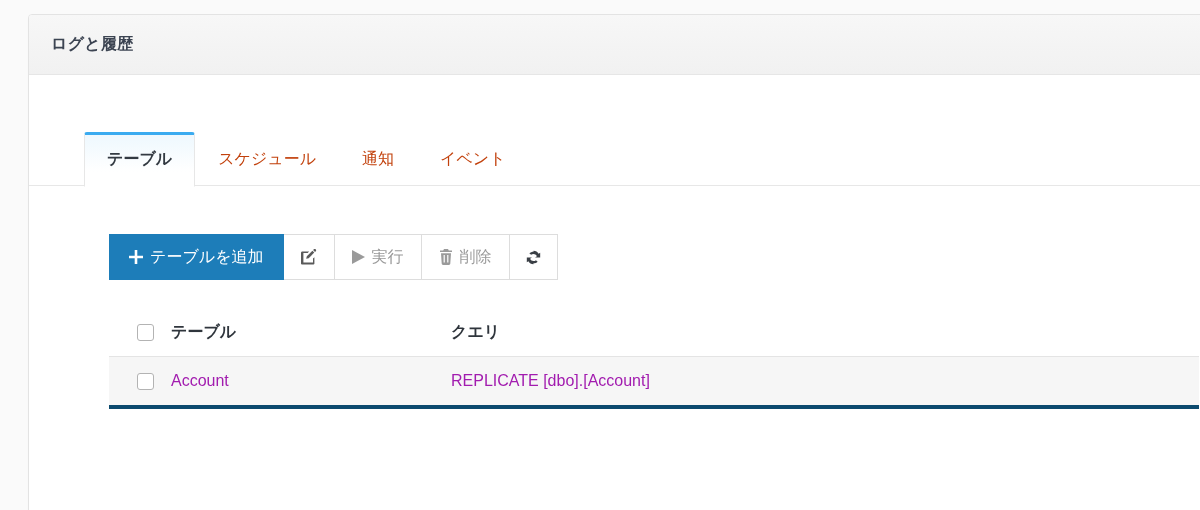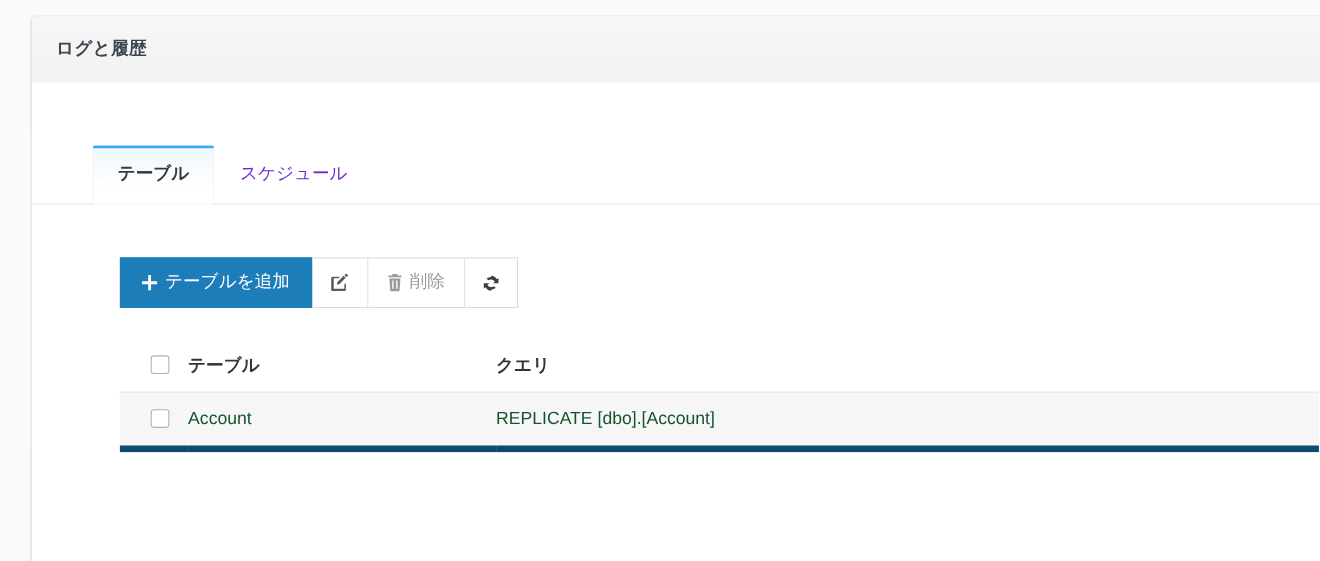--- a/index.html
+++ b/index.html
@@ -74,21 +74,21 @@
     height: 1px;
     background: #e7e7e7;
     z-index: 1;
   }
   .tab {
     position: relative;
     z-index: 2;
     display: block;
     padding: 14px 22px 15px 22px;
     font-size: 16px;
-    color: #6d28d9;
+    color: #c2410c;
     cursor: pointer;
     border: 1px solid transparent;
     border-bottom: none;
     background: transparent;
     line-height: 24px;
     white-space: nowrap;
   }
   .tab.active {
     color: #333a42;
     font-weight: bold;
@@ -154,22 +154,22 @@
   }
   table.grid th {
     font-weight: bold;
     color: #2f353c;
     height: 48px;
     border-bottom: 1px solid #e4e4e4;
   }
   table.grid tbody tr { background: #f6f6f6; }
   table.grid tbody td {
     height: 48px;
-    color: #14532d;
-    border-bottom: 6px solid #0c4a6e;
+    color: #a21caf;
+    border-bottom: 4px solid #0c4a6e;
   }
   .col-check { width: 62px; padding-left: 28px !important; box-sizing: border-box; }
   .col-name  { width: 280px; }
 
   .checkbox {
     display: inline-block;
     width: 17px;
     height: 17px;
     border: 1px solid #b3b3b3;
     border-radius: 3px;
@@ -190,20 +190,26 @@
 
   <div class="panel-body">
 
     <ul class="tabs">
       <li class="tab active">
         <span>テーブル</span>
       </li>
       <li class="tab">
         <span>スケジュール</span>
       </li>
+      <li class="tab">
+        <span>通知</span>
+      </li>
+      <li class="tab">
+        <span>イベント</span>
+      </li>
     </ul>
 
     <div class="toolbar">
 
       <button class="btn btn-primary">
         <span class="ico">
           <svg width="14" height="14" viewBox="0 0 14 14" aria-hidden="true">
             <path d="M5.7 0h2.6v5.7H14v2.6H8.3V14H5.7V8.3H0V5.7h5.7z" fill="#ffffff"></path>
           </svg>
         </span>
@@ -212,20 +218,28 @@
 
       <button class="btn">
         <span class="ico">
           <svg width="16" height="16" viewBox="0 0 16 16" aria-hidden="true">
             <path d="M1 2.6h7.1L6.7 4H2.4v9.6h9.6V9.6l1.4-1.4v6.2c0 .7-.6 1.2-1.3 1.2H1.3C.6 15.6 0 15.1 0 14.4V3.9c0-.7.6-1.3 1.3-1.3z" fill="#5a5a5a"></path>
             <path d="M14.8.5c.5.5.5 1.2 0 1.7l-.8.8-1.9-1.9.8-.8c.5-.5 1.2-.5 1.7 0zM11.4 1.7l1.9 1.9-5.6 5.6-2.5.6.6-2.5z" fill="#5a5a5a"></path>
           </svg>
         </span>
       </button>
 
+      <button class="btn btn-muted">
+        <span class="ico">
+          <svg width="13" height="14" viewBox="0 0 13 14" aria-hidden="true">
+            <path d="M0 0l13 7-13 7z" fill="#9a9a9a"></path>
+          </svg>
+        </span>
+        <span>実行</span>
+      </button>
 
       <button class="btn btn-muted">
         <span class="ico">
           <svg width="14" height="16" viewBox="0 0 14 16" aria-hidden="true">
             <path d="M5 0h4l.8 1.4H13v1.7H1V1.4h3.2zM2 4.2h10l-.7 10.4c0 .8-.6 1.4-1.4 1.4H4.1c-.8 0-1.4-.6-1.4-1.4zm2.6 1.9v7.4h1.2V6.1zm3.6 0v7.4h1.2V6.1z" fill="#9a9a9a"></path>
           </svg>
         </span>
         <span>削除</span>
       </button>
 

